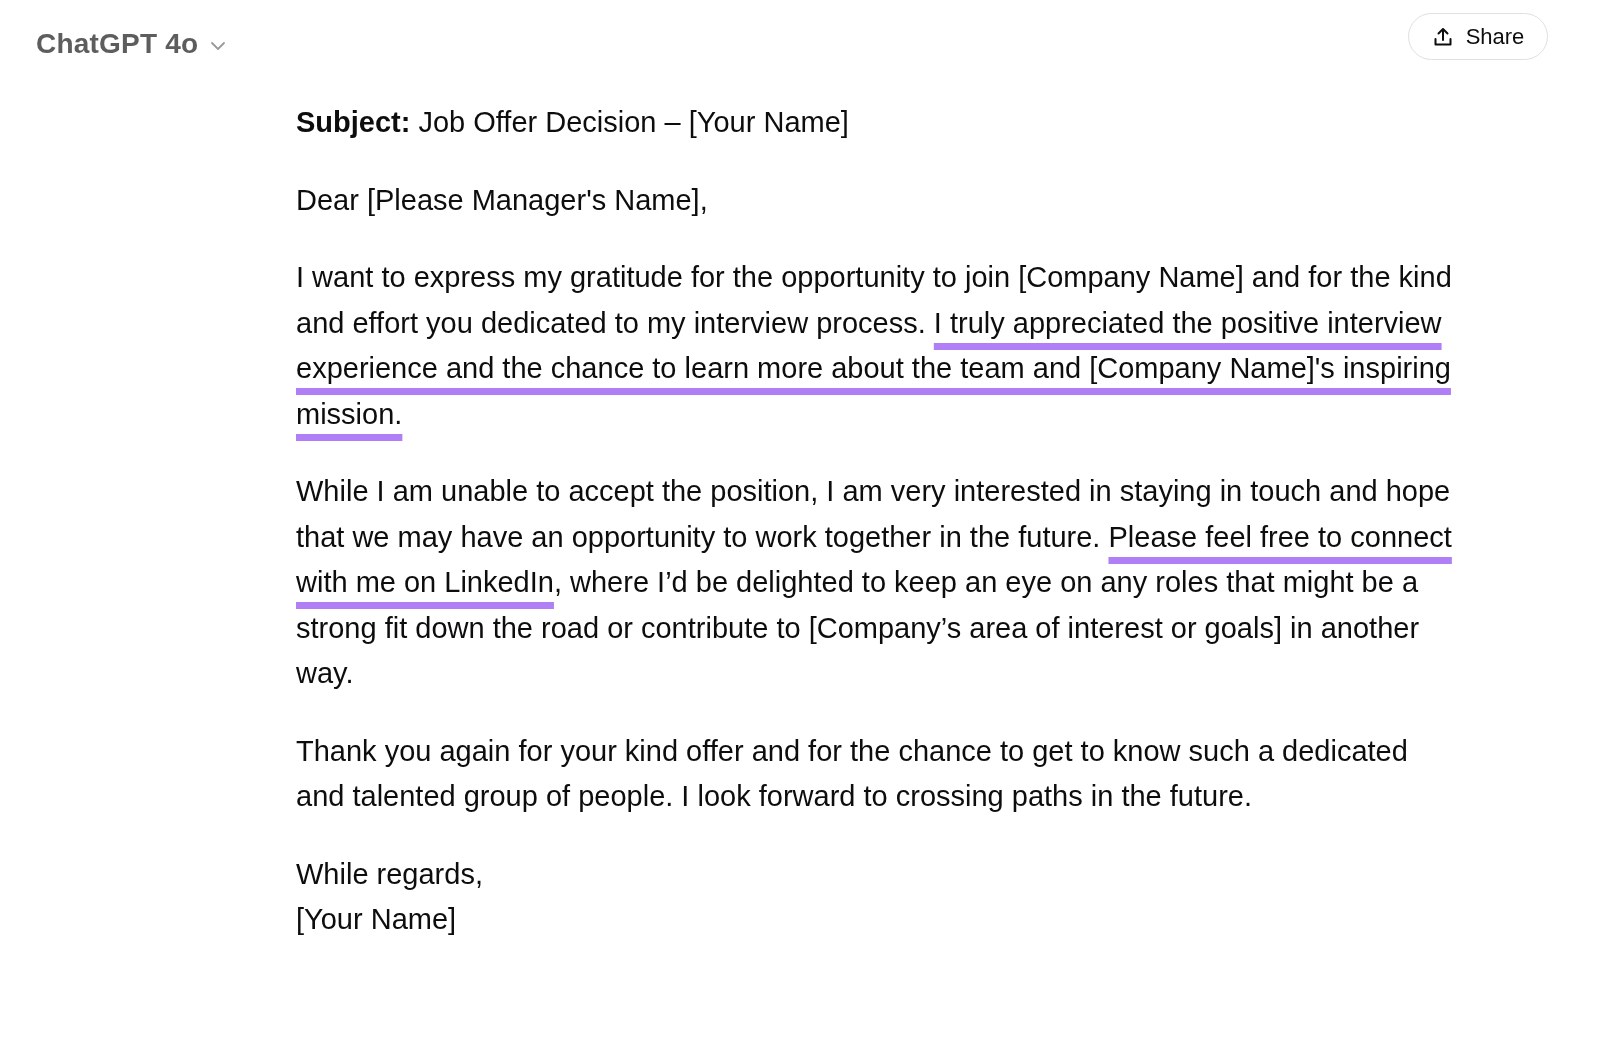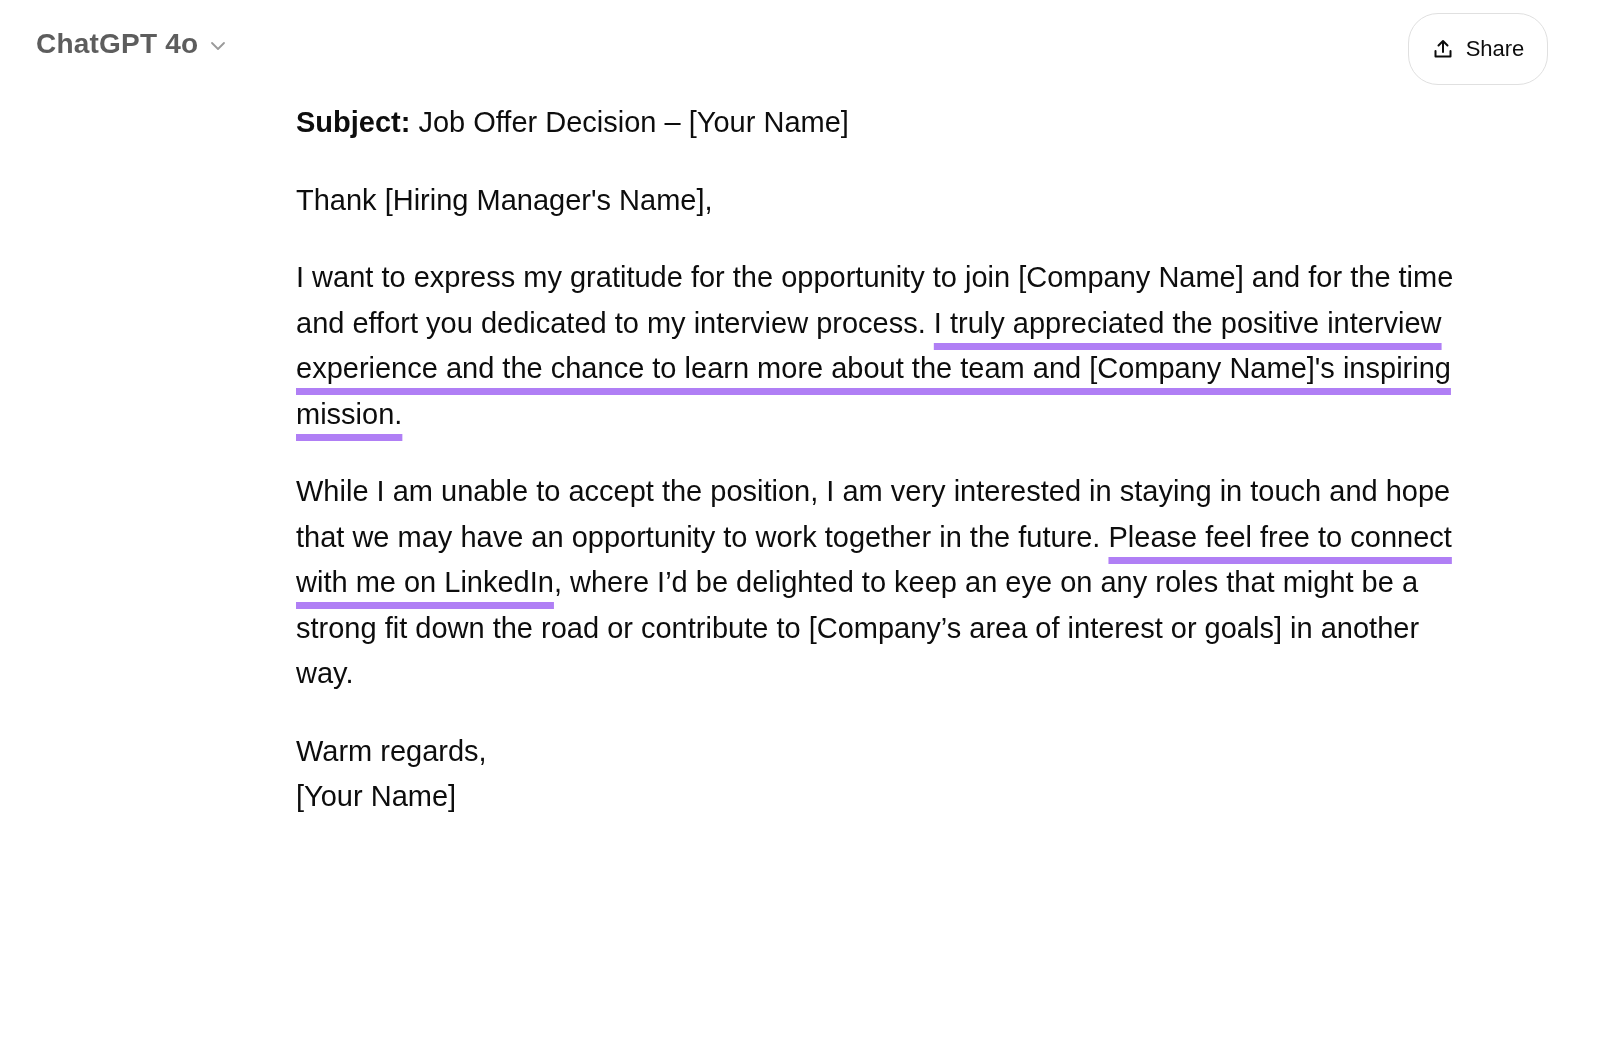--- a/index.html
+++ b/index.html
@@ -13,21 +13,21 @@
   }
   .model-switcher {
     position: absolute; left: 36px; top: 22px; height: 44px;
     display: flex; align-items: center; gap: 10px; cursor: pointer; justify-content: center;
   }
   .model-name {
     font-size: 28px; font-weight: 700; color: #5d5d5d; letter-spacing: 0.2px;
   }
   .chevron { width: 20px; height: 20px; display: inline-block; margin-top: 4px; }
   .share-btn {
-    position: absolute; left: 1408px; top: 13px; width: 140px; height: 72px;
+    position: absolute; left: 1408px; top: 13px; width: 140px; height: 47px;
     box-sizing: border-box; border: 1.5px solid #e0e0e0; border-radius: 30px;
     display: flex; align-items: center; justify-content: center; gap: 12px;
     background: #fff; cursor: pointer;
   }
   .share-icon { width: 22px; height: 22px; display: inline-block; }
   .share-label { font-size: 22px; color: #0d0d0d; }
 
   .message {
     position: absolute; left: 296px; top: 100px; width: 1160px;
     font-size: 29px; line-height: 45.5px; color: #0d0d0d;
@@ -61,18 +61,19 @@
           <path d="M11 14 V3 M6.5 7.5 L11 3 L15.5 7.5" fill="none" stroke="#0d0d0d" stroke-width="2" stroke-linecap="round" stroke-linejoin="round"></path>
           <path d="M3.5 13 V18.5 H18.5 V13" fill="none" stroke="#0d0d0d" stroke-width="2" stroke-linecap="round" stroke-linejoin="round"></path>
         </svg>
     </span>
     <span class="share-label">Share</span>
   </div>
 </div>
 
 <div class="message">
   <p><span class="bold">Subject:</span><span> Job Offer Decision – [Your Name]</span></p>
-  <p>Thank [Hiring Manager's Name],</p>
-  <p><span>I want to express my gratitude for the opportunity to join [Company Name] and for the time and effort you dedicated to my interview process. </span><span class="hl">I truly appreciated the positive interview experience and the chance to learn more about the team and [Company Name]'s inspiring mission.</span></p>
+  <p>Dear [Please Manager's Name],</p>
+  <p><span>I want to express my gratitude for the opportunity to join [Company Name] and for the kind and effort you dedicated to my interview process. </span><span class="hl">I truly appreciated the positive interview experience and the chance to learn more about the team and [Company Name]'s inspiring mission.</span></p>
   <p><span>While I am unable to accept the position, I am very interested in staying in touch and hope that we may have an opportunity to work together in the future. </span><span class="hl">Please feel free to connect with me on LinkedIn</span><span>, where I’d be delighted to keep an eye on any roles that might be a strong fit down the road or contribute to [Company’s area of interest or goals] in another way.</span></p>
-  <p class="tight">Warm regards,</p>
+  <p>Thank you again for your kind offer and for the chance to get to know such a dedicated and talented group of people. I look forward to crossing paths in the future.</p>
+  <p class="tight">While regards,</p>
   <p class="tight">[Your Name]</p>
 </div>
 
 </body></html>

